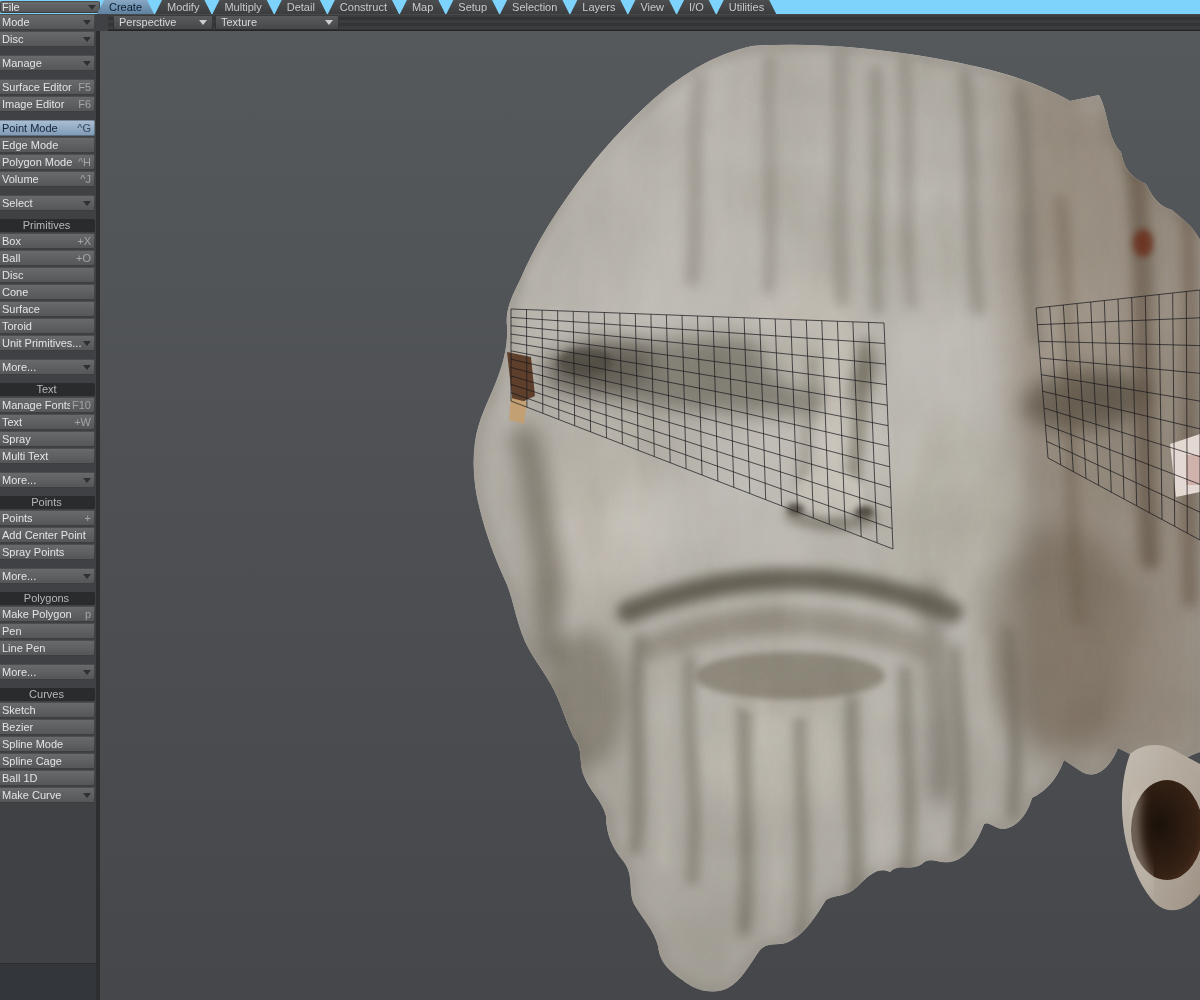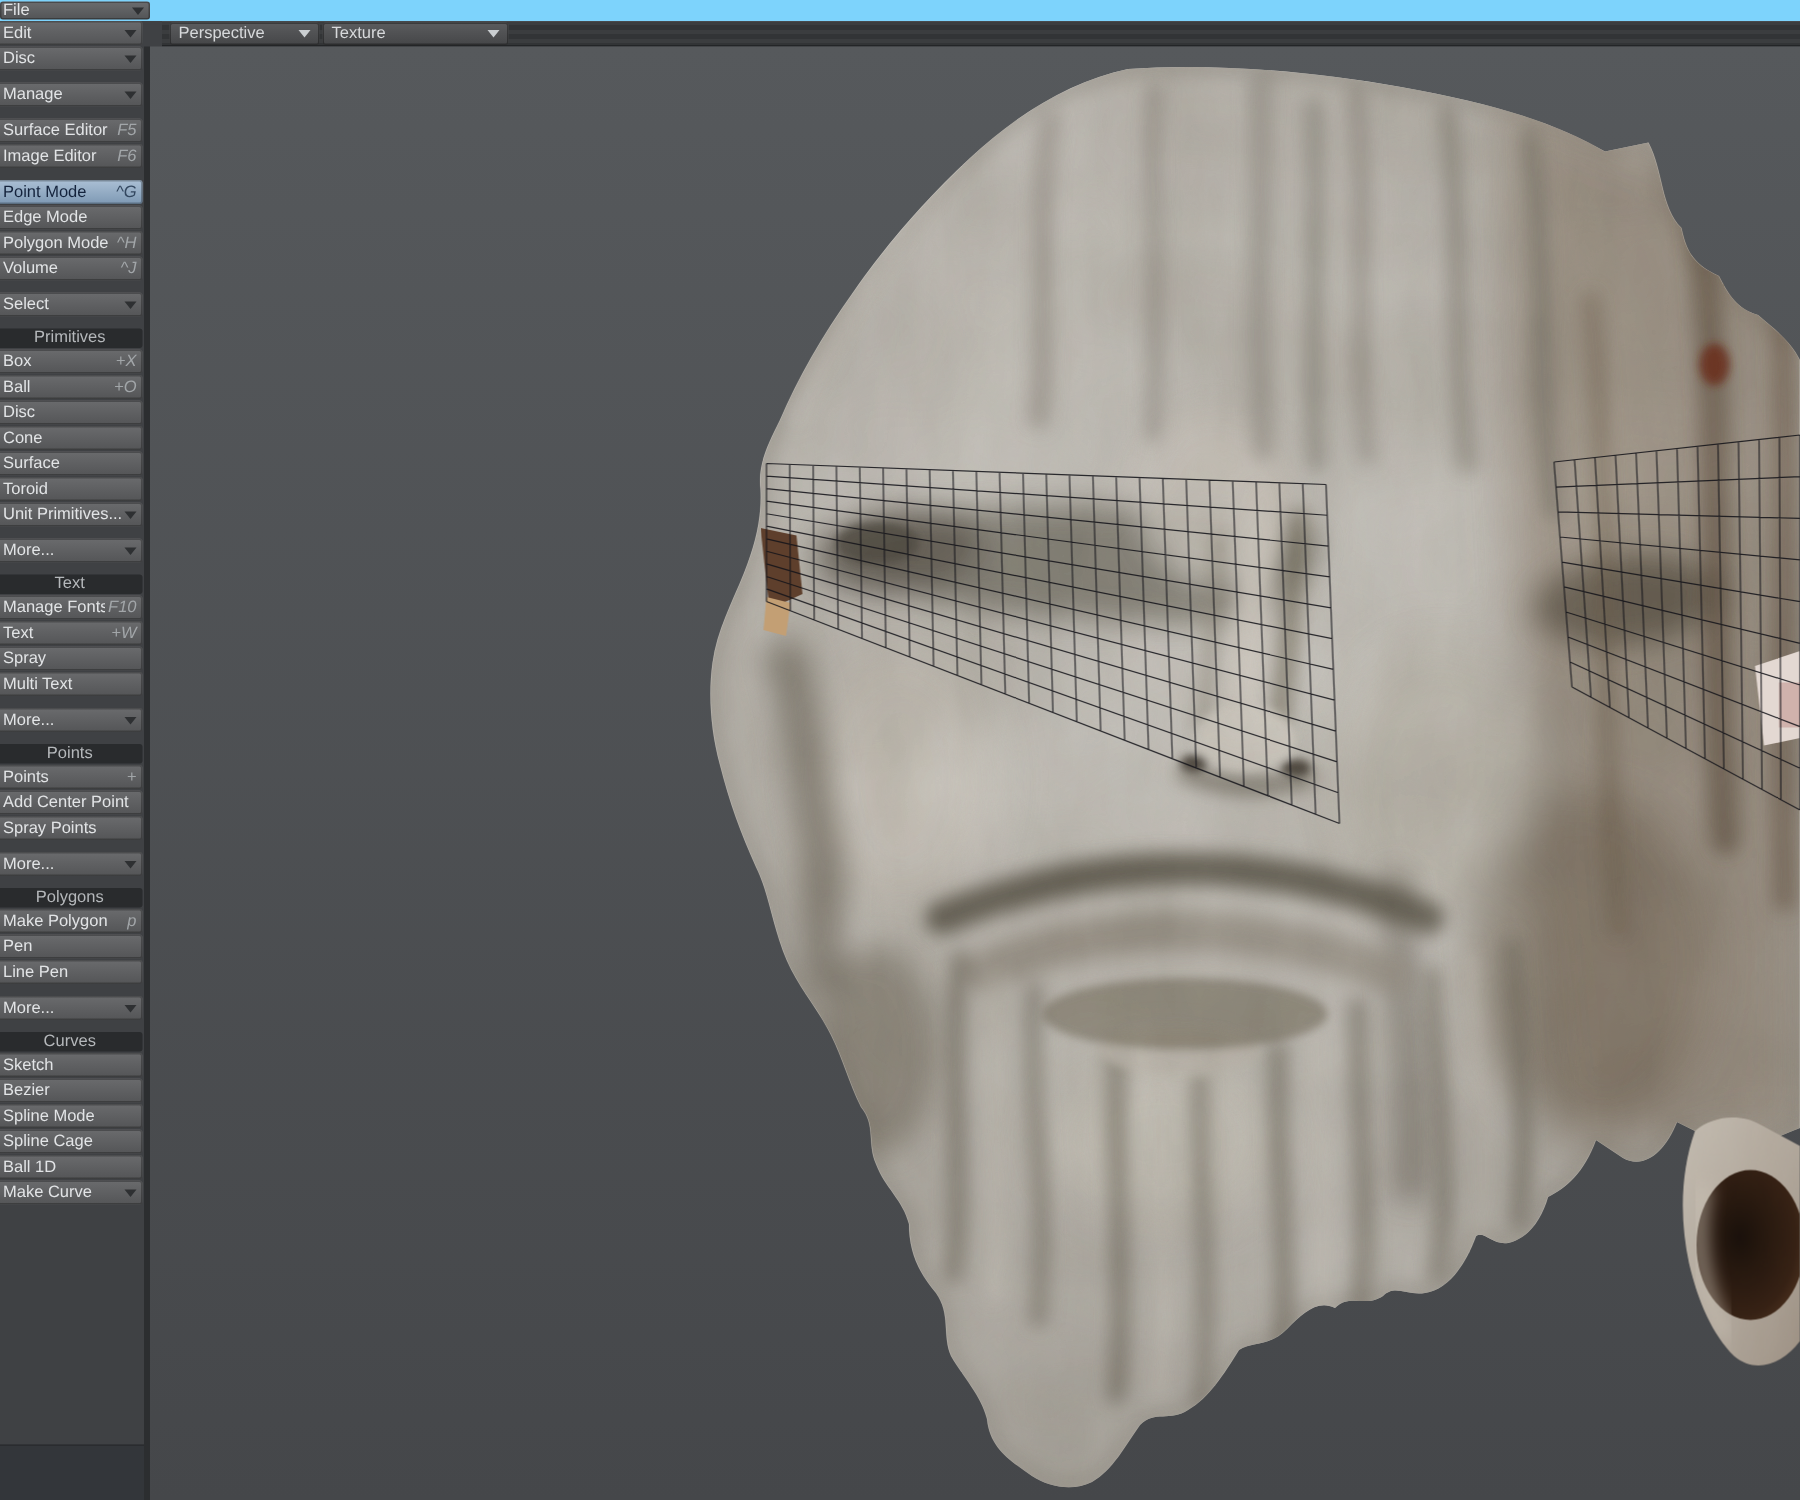--- a/index.html
+++ b/index.html
@@ -59,21 +59,21 @@
   }
   #sidebar-list{position:absolute;left:-2px;top:0;width:97px;}
   .sb-btn{
     height:16px;margin-bottom:1px;border-radius:2px;
     background:linear-gradient(#6a6b6d,#545557);
     box-shadow:inset 0 0 0 1px rgba(0,0,0,.28);
     color:#e2e4e6;font-size:11px;line-height:16px;
     display:flex;align-items:center;padding:0 4px;white-space:nowrap;
   }
   .sb-btn .lbl{flex:1;overflow:hidden;}
-  .sb-btn .sc{color:#a2a6a9;margin-left:2px;font-style:italic;}
+  .sb-btn .sc{color:#a2a6a9;margin-left:2px;}
   .sb-btn.selected{background:linear-gradient(#abc0d5,#7e99b4);color:#14233c;}
   .sb-btn.selected .sc{color:#33475f;}
   .sb-header{
     height:13px;margin-bottom:1px;border-radius:2px;background:#292b2d;
     color:#b5b8bb;font-size:11px;line-height:13px;text-align:center;
   }
   .sb-gap{height:7px;}
   #sidebar-bottom{
     position:absolute;left:0;top:949px;width:96px;height:37px;
     background:#33363a;border-top:1px solid #2a2c2f;box-sizing:border-box;
@@ -87,37 +87,51 @@
   #viewport svg{display:block;}
 </style>
 </head>
 <body>
 
 <div id="tabbar">
   <div id="file-btn">
     <span class="lbl">File</span>
     <span class="tri"></span>
   </div>
+  <div id="tab-strip">
+      <div class="tab active">Create</div>
+      <div class="tab">Modify</div>
+      <div class="tab">Multiply</div>
+      <div class="tab">Detail</div>
+      <div class="tab">Construct</div>
+      <div class="tab">Map</div>
+      <div class="tab">Setup</div>
+      <div class="tab">Selection</div>
+      <div class="tab">Layers</div>
+      <div class="tab">View</div>
+      <div class="tab">I/O</div>
+      <div class="tab">Utilities</div>
+    </div>
 </div>
 
 <div id="toolbar">
   <div class="vp-dd" id="vp-view">
     <span>Perspective</span>
     <span class="tri"></span>
   </div>
   <div class="vp-dd" id="vp-shade">
     <span>Texture</span>
     <span class="tri"></span>
   </div>
 </div>
 
 <div id="sidebar">
   <div id="sidebar-list">
       <div class="sb-btn">
-        <span class="lbl">Edit</span>
+        <span class="lbl">Mode</span>
         <span class="tri"></span>
       </div>
       <div class="sb-btn">
         <span class="lbl">Disc</span>
         <span class="tri"></span>
       </div>
       <div class="sb-gap"></div>
       <div class="sb-btn">
         <span class="lbl">Manage</span>
         <span class="tri"></span>

